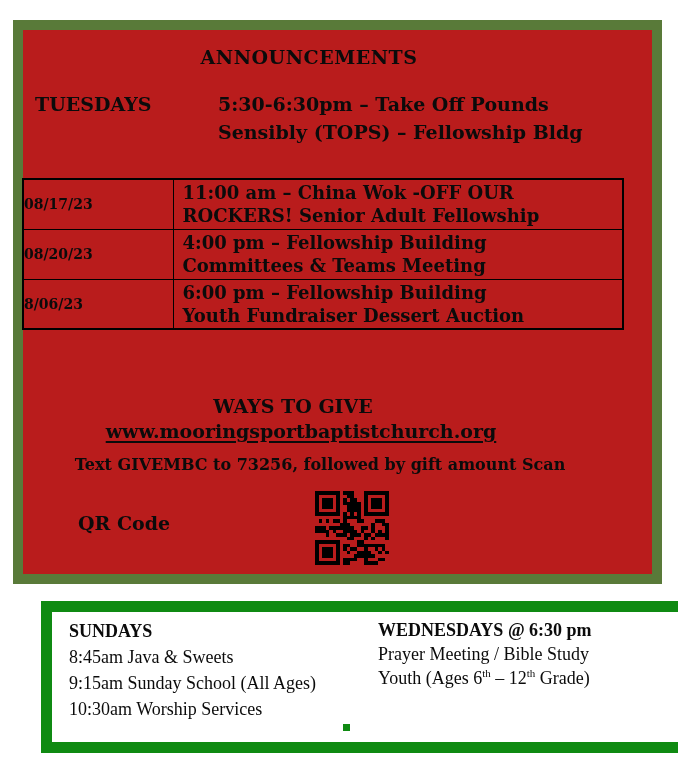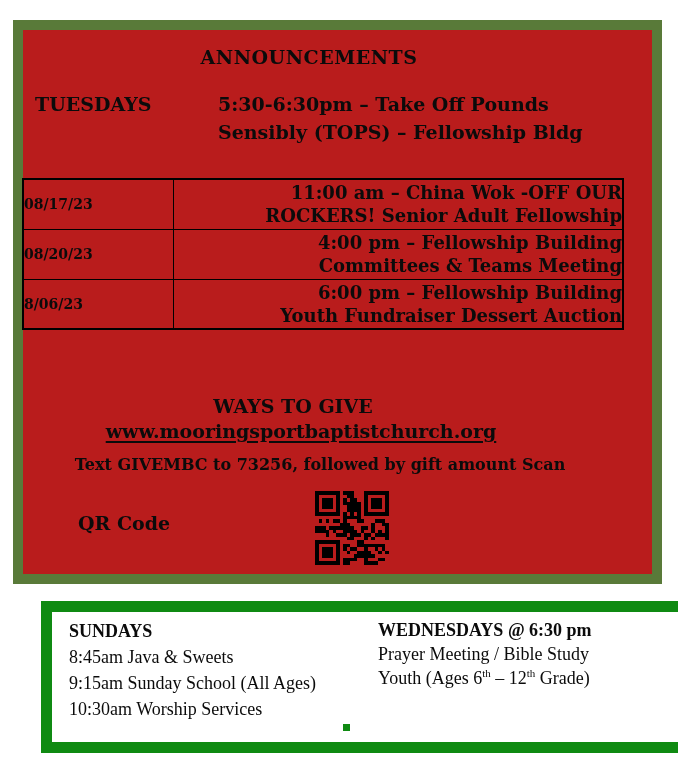--- a/index.html
+++ b/index.html
@@ -24,21 +24,21 @@
   .tues-label{left:12px;top:60px;font-size:19px;line-height:28px;}
   .tops-block{left:187px;top:60px;font-size:19px;line-height:28px;margin-left:8px;}
   table.events{
     position:absolute;left:-1px;top:148px;width:602px;
     border-collapse:collapse;border:2px solid #000;
     font-size:18px;
   }
   table.events td{border:1px solid #000;height:50px;vertical-align:middle;}
   td.date-cell{width:150px;font-size:14px;}
   td.desc-cell{padding-left:9px;line-height:23px;}
-  td .ln{white-space:nowrap;text-align:right;}
+  td .ln{white-space:nowrap;}
   .ways-line{top:365px;left:0;width:540px;text-align:center;font-size:19px;}
   .url-line{top:390px;left:0;width:556px;text-align:center;font-size:19px;}
   .url-line a{color:var(--text-color);text-decoration:underline;text-decoration-thickness:2px;text-underline-offset:3px;}
   .give-line{top:425px;left:0;width:594px;text-align:center;font-size:16px;}
   .qr-label{left:55px;top:482px;font-size:19px;}
   .qr-svg{position:absolute;left:292px;top:461px;width:74px;height:74px;}
   
   #bottom-box{
     position:absolute;left:10px;top:601px;width:658px;height:152px;
     border:11px solid var(--bottom-border-color);background:#ffffff;

